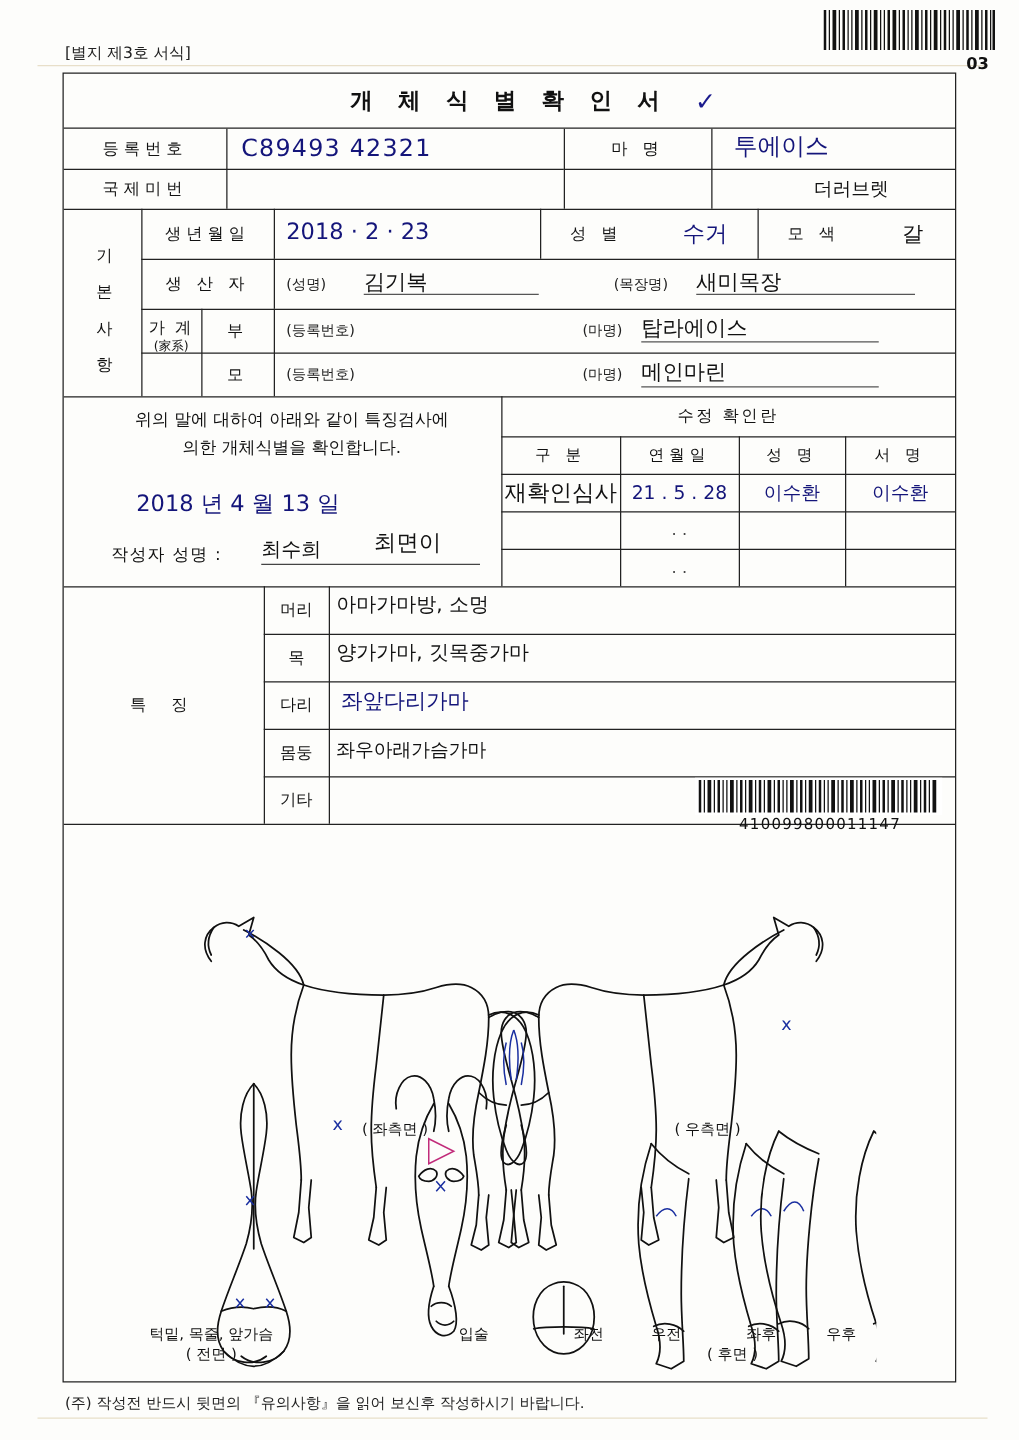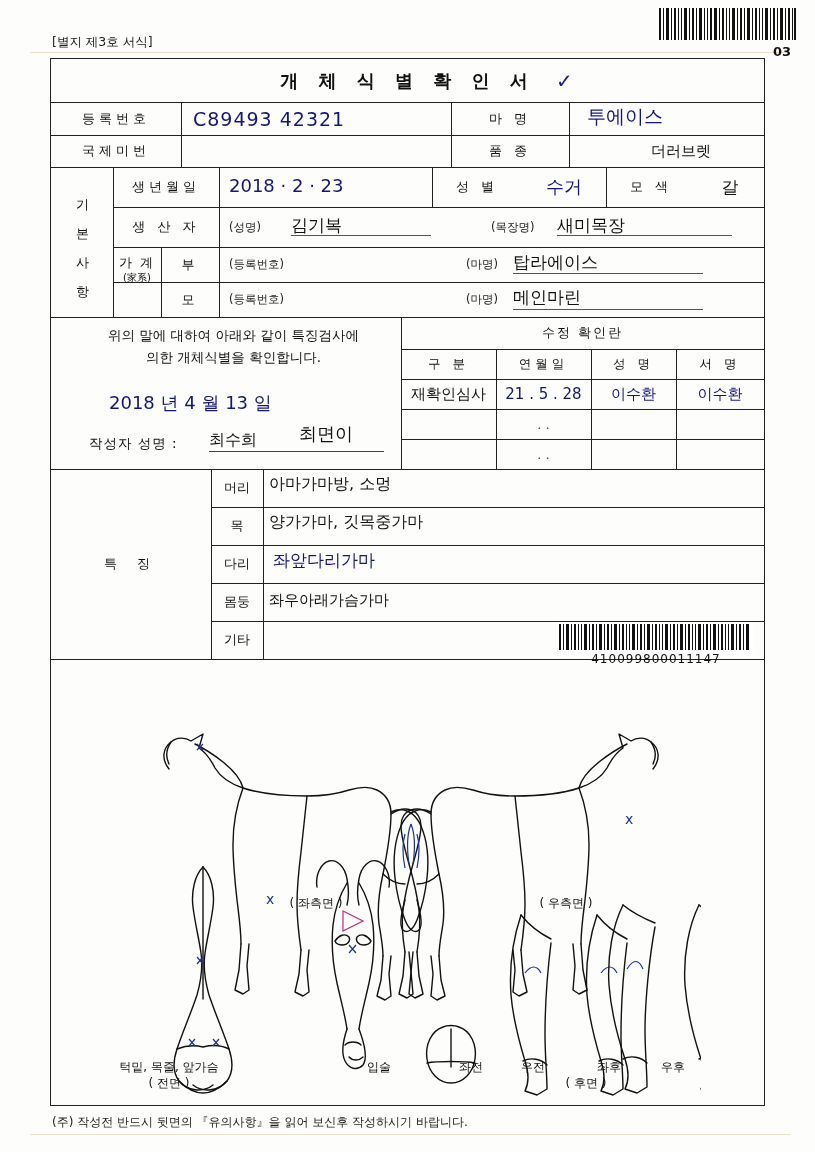--- a/index.html
+++ b/index.html
@@ -109,21 +109,20 @@
     <div class="vline" style="left:400px;top:44px;height:64px;"></div>
     <div class="vline" style="left:518px;top:44px;height:64px;"></div>
     <div class="hline" style="left:400px;top:76px;width:313px;"></div>
 
     <div class="cell ctr lbl" style="left:0;top:44px;width:130px;height:32px;">등록번호</div>
     <div class="cell ctr lbl" style="left:0;top:76px;width:130px;height:32px;">국제미번</div>
     <div class="cell hand" style="left:142px;top:44px;width:250px;height:32px;font-size:19px;letter-spacing:1px;">C89493  42321</div>
     <div class="cell hand" style="left:142px;top:76px;width:250px;height:32px;"></div>
 
     <div class="cell ctr lbl" style="left:400px;top:44px;width:118px;height:32px;">마    명</div>
-    <div class="cell ctr lbl" style="left:400px;top:76px;width:118px;height:32px;">품    종</div>
     <div class="cell hand" style="left:536px;top:42px;width:175px;height:32px;font-size:19px;">투에이스</div>
     <div class="cell hand-b" style="left:600px;top:78px;width:120px;height:28px;font-size:15px;">더러브렛</div>
 
     <div class="hline" style="left:0;top:258px;width:713px;"></div>
     <div class="vline" style="left:62px;top:108px;height:150px;"></div>
     <div class="hline" style="left:62px;top:148px;width:651px;"></div>
     <div class="hline" style="left:62px;top:188px;width:651px;"></div>
     <div class="hline" style="left:62px;top:223px;width:651px;"></div>
     <div class="vline" style="left:168px;top:108px;height:40px;"></div>
     <div class="vline" style="left:381px;top:108px;height:40px;"></div>
@@ -184,21 +183,21 @@
     <div class="hline" style="left:350px;top:380px;width:363px;"></div>
     <div class="vline" style="left:445px;top:290px;height:120px;"></div>
     <div class="vline" style="left:540px;top:290px;height:120px;"></div>
     <div class="vline" style="left:625px;top:290px;height:120px;"></div>
 
     <div class="cell ctr lbl" style="left:350px;top:290px;width:95px;height:30px;font-size:12.5px;">구  분</div>
     <div class="cell ctr lbl" style="left:445px;top:290px;width:95px;height:30px;font-size:12.5px;">연월일</div>
     <div class="cell ctr lbl" style="left:540px;top:290px;width:85px;height:30px;font-size:12.5px;">성  명</div>
     <div class="cell ctr lbl" style="left:625px;top:290px;width:88px;height:30px;font-size:12.5px;">서  명</div>
 
-    <div class="cell ctr" style="left:350px;top:320px;width:95px;height:30px;font-size:15px;text-align:center;">재확인심사</div>
+    <div class="cell ctr" style="left:350px;top:320px;width:95px;height:30px;font-size:18px;text-align:center;">재확인심사</div>
     <div class="cell ctr hand" style="left:445px;top:320px;width:95px;height:30px;font-size:15px;">21 . 5 . 28</div>
     <div class="cell ctr hand" style="left:540px;top:320px;width:85px;height:30px;font-size:15px;">이수환</div>
     <div class="cell ctr hand" style="left:625px;top:320px;width:88px;height:30px;font-size:15px;">이수환</div>
 
     <div class="cell ctr" style="left:445px;top:350px;width:95px;height:30px;font-size:13px;color:#444;">. .</div>
     <div class="cell ctr" style="left:445px;top:380px;width:95px;height:30px;font-size:13px;color:#444;">. .</div>
 
     <div class="hline" style="left:0;top:600px;width:713px;"></div>
     <div class="vline" style="left:160px;top:410px;height:190px;"></div>
     <div class="vline" style="left:212px;top:410px;height:190px;"></div>

